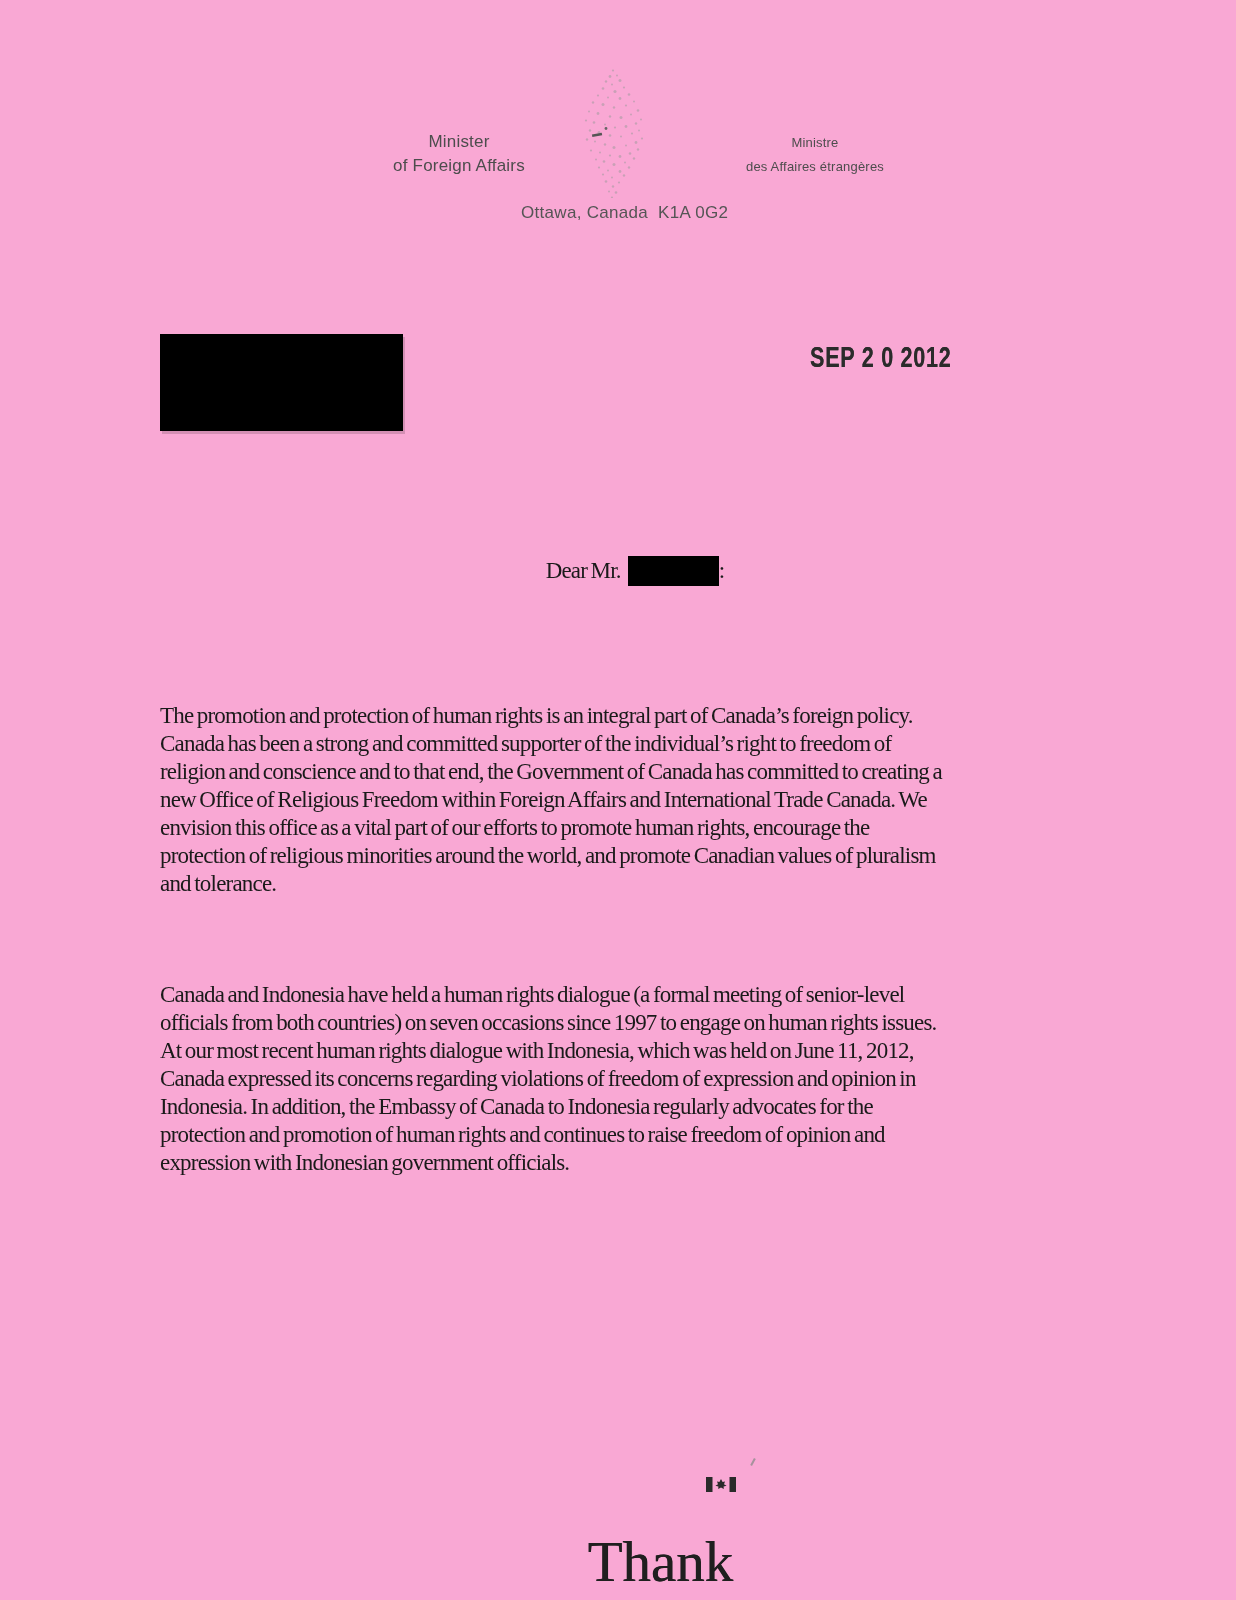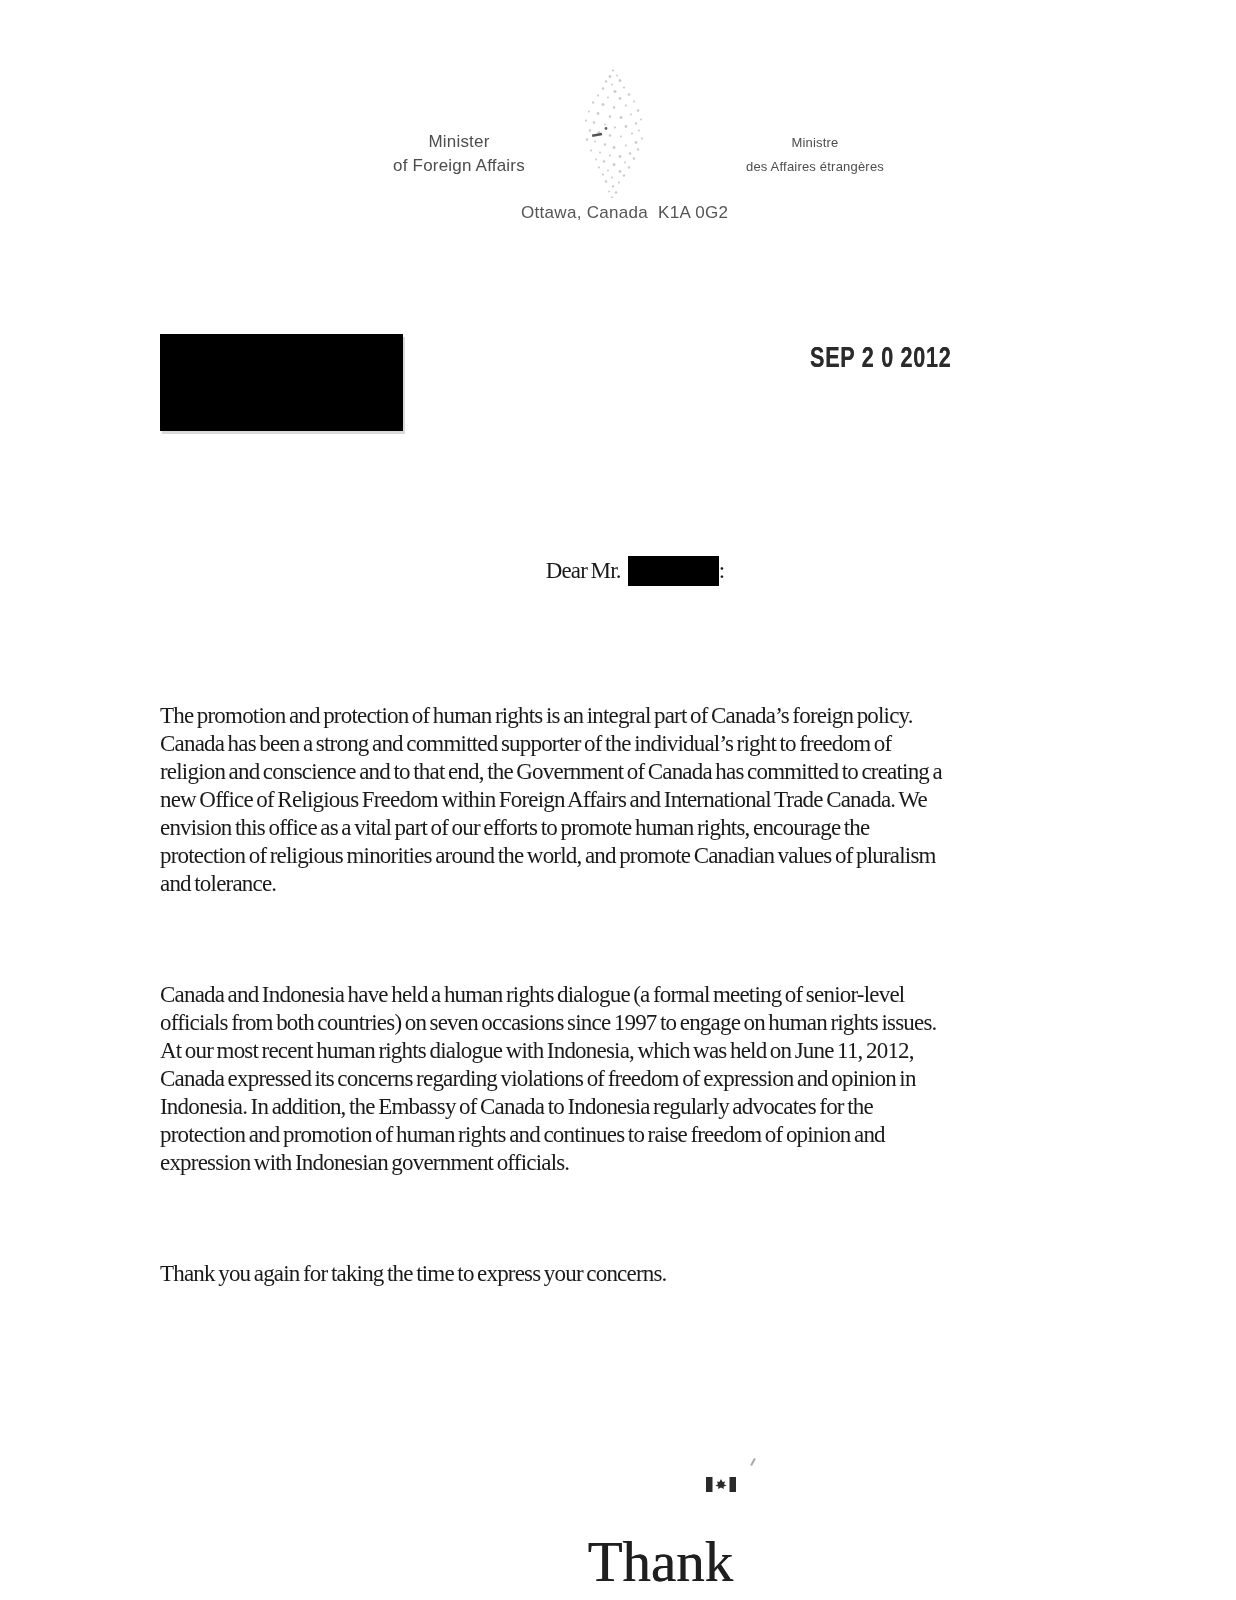--- a/index.html
+++ b/index.html
@@ -1,19 +1,19 @@
 <!DOCTYPE html>
 <html><head>
 <meta charset="utf-8">
 <style>
   html,body{margin:0;padding:0;background:#e8e8e8;}
   .page{
     position:relative;
     width:1236px;height:1600px;
-    background:#ffffff;
+    background:#f9a8d4;
     font-family:"Liberation Serif",serif;
     color:#1a1a1a;
     overflow:hidden;
     margin:0 auto;
   }
 
   
   .lh-left{
     position:absolute;top:130px;left:372px;width:174px;
     text-align:center;
@@ -190,21 +190,20 @@
 envision this office as a vital part of our efforts to promote human rights, encourage the
 protection of religious minorities around the world, and promote Canadian values of pluralism
 and tolerance.</p>
     <p class="para">Canada and Indonesia have held a human rights dialogue (a formal meeting of senior-level
 officials from both countries) on seven occasions since 1997 to engage on human rights issues.
 At our most recent human rights dialogue with Indonesia, which was held on June 11, 2012,
 Canada expressed its concerns regarding violations of freedom of expression and opinion in
 Indonesia. In addition, the Embassy of Canada to Indonesia regularly advocates for the
 protection and promotion of human rights and continues to raise freedom of opinion and
 expression with Indonesian government officials.</p>
-    <p class="para">Thank you again for taking the time to express your concerns.</p>
 
     
 
     
 
     
   </div>
 
   <div class="wordmark-wrap">
     <div class="wordmark">

